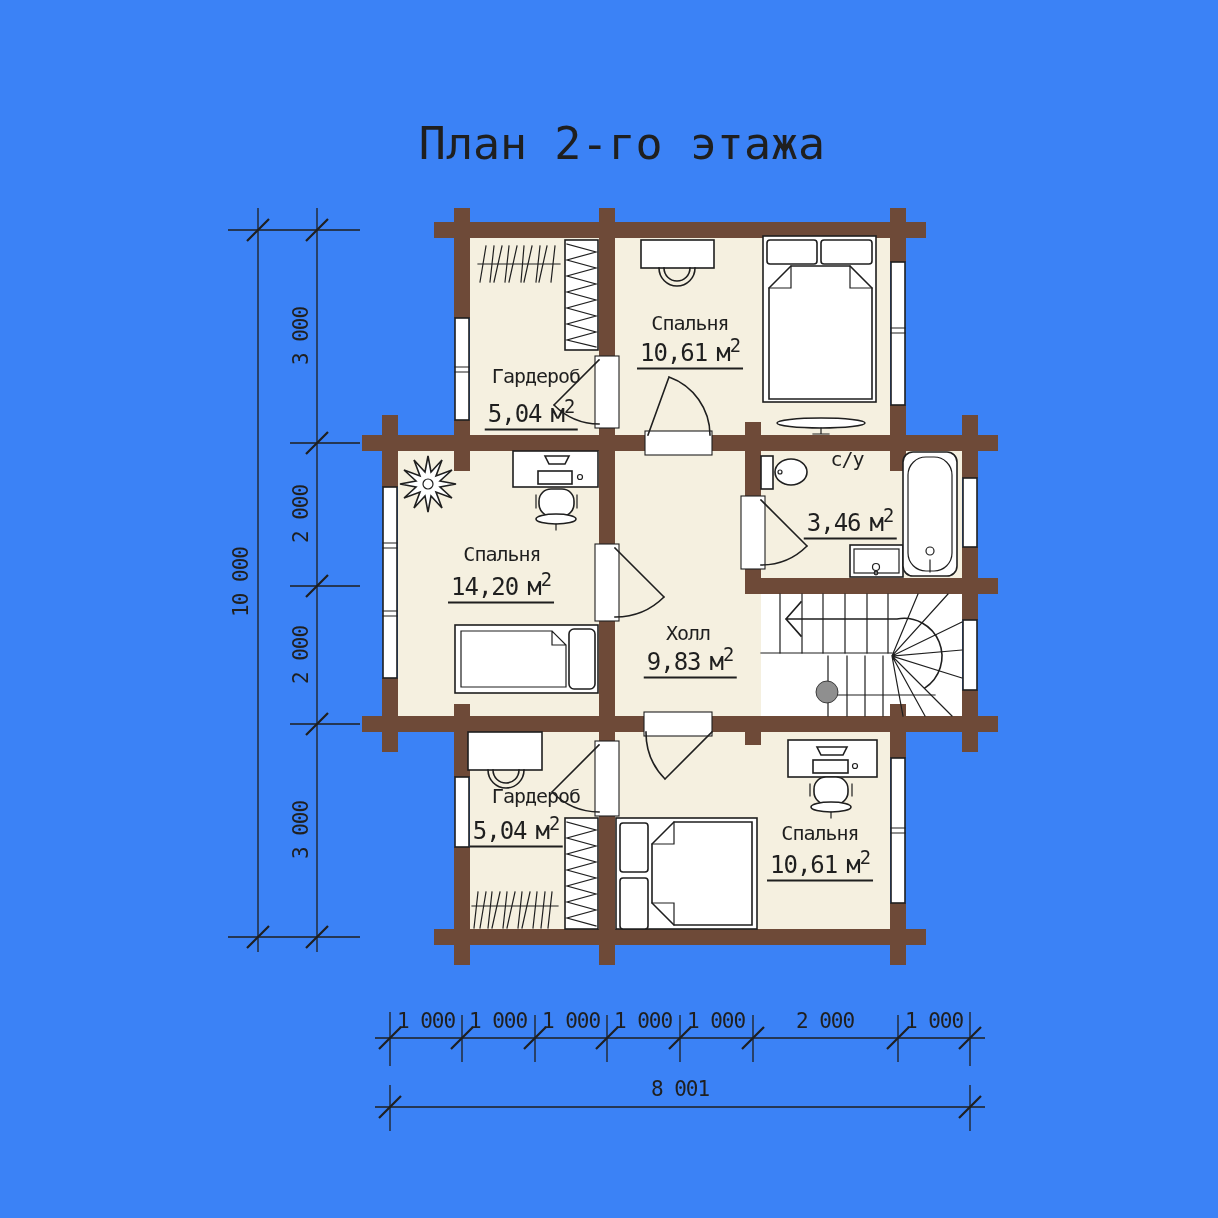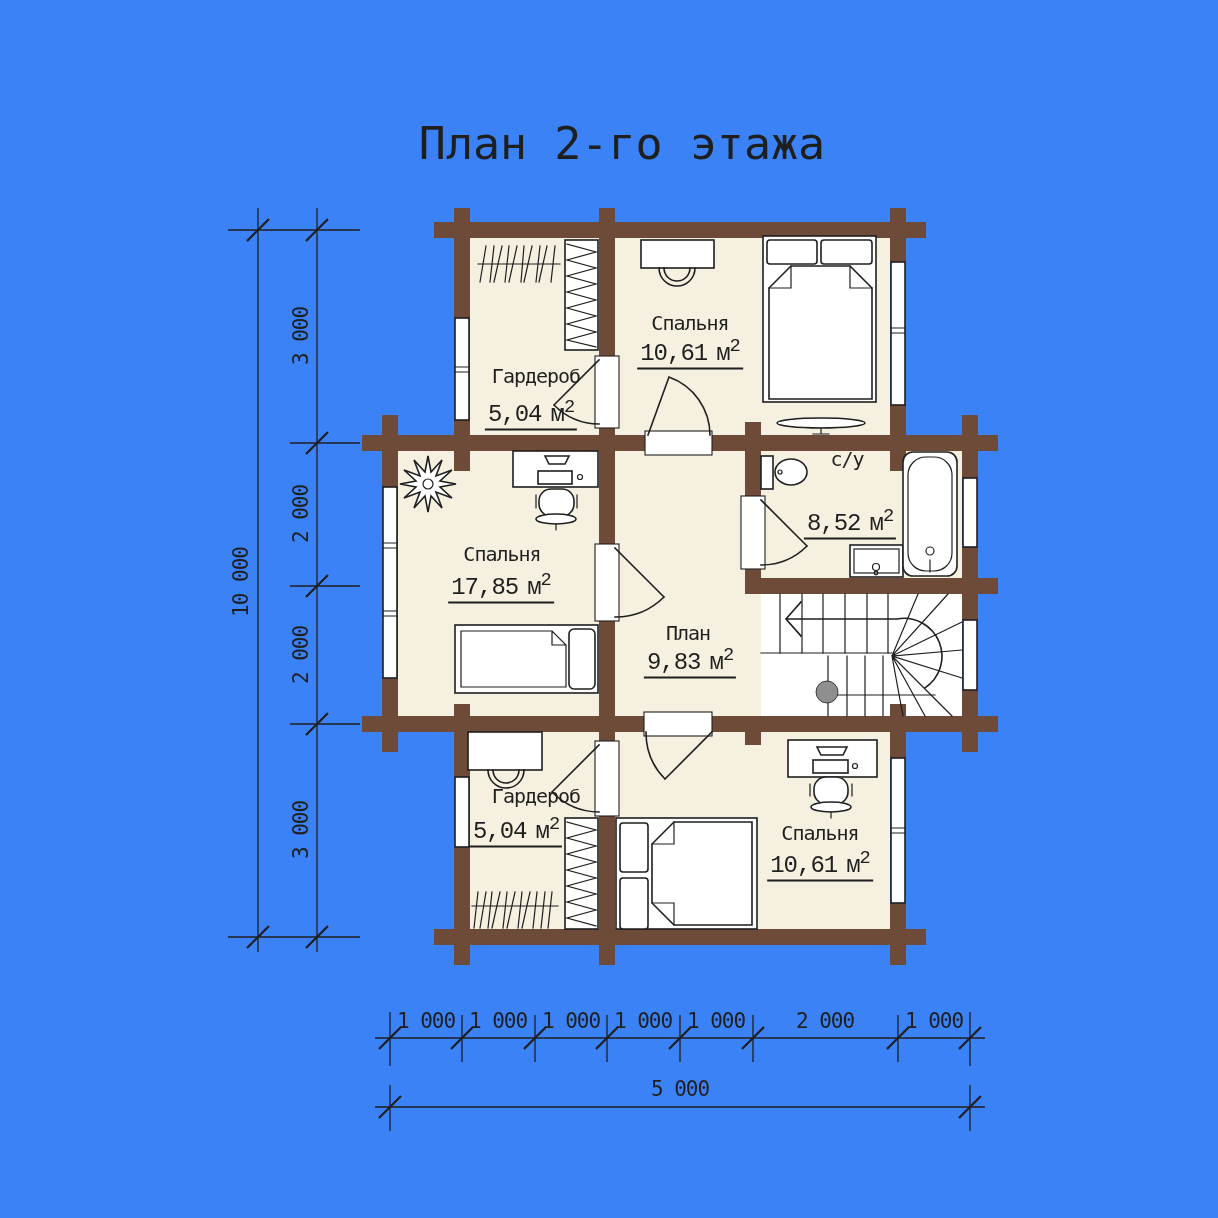--- a/index.html
+++ b/index.html
@@ -12,21 +12,21 @@
   .sw{fill:#ffffff;stroke:var(--line,#1f1f1f);stroke-width:1.6;}
   .s{fill:none;stroke:var(--line,#1f1f1f);stroke-width:1.6;stroke-linecap:square;}
   .sthin{fill:none;stroke:var(--line,#1f1f1f);stroke-width:1.2;stroke-linecap:square;}
   .jamb{fill:#ffffff;stroke:var(--line,#1f1f1f);stroke-width:1.1;}
   .dim{fill:none;stroke:var(--line,#1f1f1f);stroke-width:1.3;}
   .tick{fill:none;stroke:var(--line,#1f1f1f);stroke-width:2.2;}
   .post{fill:var(--stair_post,#8f8f8f);stroke:var(--line,#1f1f1f);stroke-width:0.8;}
   .lbl{position:absolute;z-index:2;transform:translate(-50%,-50%);white-space:nowrap;letter-spacing:-1px;}
   .title{font-size:45px;letter-spacing:0;}
   .room-name{font-size:20px;}
-  .room-area{font-size:24px;border-bottom:2.2px solid #1f1f1f;padding:0 3px 1px 3px;font-family:Liberation Mono, monospace;}
+  .room-area{font-size:24px;border-bottom:2.2px solid #1f1f1f;padding:0 3px 1px 3px;}
   .room-area .u{margin-left:9px;}
   .room-area sup{font-size:0.78em;vertical-align:super;}
   .dimtxt{font-size:21px;}
   .vert{transform:translate(-50%,-50%) rotate(-90deg);}
 </style>
 </head>
 <body>
 
 <div class="canvas">
 
@@ -242,42 +242,42 @@
 
   <div class="lbl title" style="left:622px;top:143px">План 2-го этажа</div>
 
   <div class="lbl room-name" style="left:690px;top:323px">Спальня</div>
   <div class="lbl room-area" style="left:690px;top:352px"><span>10,61</span><span class="u"><span>м</span><sup>2</sup></span></div>
 
   <div class="lbl room-name" style="left:536px;top:376px">Гардероб</div>
   <div class="lbl room-area" style="left:531px;top:413px"><span>5,04</span><span class="u"><span>м</span><sup>2</sup></span></div>
 
   <div class="lbl room-name" style="left:502px;top:554px">Спальня</div>
-  <div class="lbl room-area" style="left:501px;top:586px"><span>17,85</span><span class="u"><span>м</span><sup>2</sup></span></div>
-
-  <div class="lbl room-name" style="left:688px;top:633px">План</div>
+  <div class="lbl room-area" style="left:501px;top:586px"><span>14,20</span><span class="u"><span>м</span><sup>2</sup></span></div>
+
+  <div class="lbl room-name" style="left:688px;top:633px">Холл</div>
   <div class="lbl room-area" style="left:690px;top:661px"><span>9,83</span><span class="u"><span>м</span><sup>2</sup></span></div>
 
   <div class="lbl room-name" style="left:847px;top:459px">с/у</div>
-  <div class="lbl room-area" style="left:850px;top:522px"><span>8,52</span><span class="u"><span>м</span><sup>2</sup></span></div>
+  <div class="lbl room-area" style="left:850px;top:522px"><span>3,46</span><span class="u"><span>м</span><sup>2</sup></span></div>
 
   <div class="lbl room-name" style="left:536px;top:796px">Гардероб</div>
   <div class="lbl room-area" style="left:516px;top:830px"><span>5,04</span><span class="u"><span>м</span><sup>2</sup></span></div>
 
   <div class="lbl room-name" style="left:820px;top:833px">Спальня</div>
   <div class="lbl room-area" style="left:820px;top:864px"><span>10,61</span><span class="u"><span>м</span><sup>2</sup></span></div>
 
   <div class="lbl dimtxt vert" style="left:301px;top:336px">3 000</div>
   <div class="lbl dimtxt vert" style="left:301px;top:514px">2 000</div>
   <div class="lbl dimtxt vert" style="left:301px;top:655px">2 000</div>
   <div class="lbl dimtxt vert" style="left:301px;top:830px">3 000</div>
   <div class="lbl dimtxt vert" style="left:241px;top:582px">10 000</div>
 
   <div class="lbl dimtxt" style="left:426px;top:1021px">1 000</div>
   <div class="lbl dimtxt" style="left:498px;top:1021px">1 000</div>
   <div class="lbl dimtxt" style="left:571px;top:1021px">1 000</div>
   <div class="lbl dimtxt" style="left:643px;top:1021px">1 000</div>
   <div class="lbl dimtxt" style="left:716px;top:1021px">1 000</div>
   <div class="lbl dimtxt" style="left:825px;top:1021px">2 000</div>
   <div class="lbl dimtxt" style="left:934px;top:1021px">1 000</div>
-  <div class="lbl dimtxt" style="left:680px;top:1089px">5 000</div>
+  <div class="lbl dimtxt" style="left:680px;top:1089px">8 001</div>
 
 </div>
 
 </body></html>

